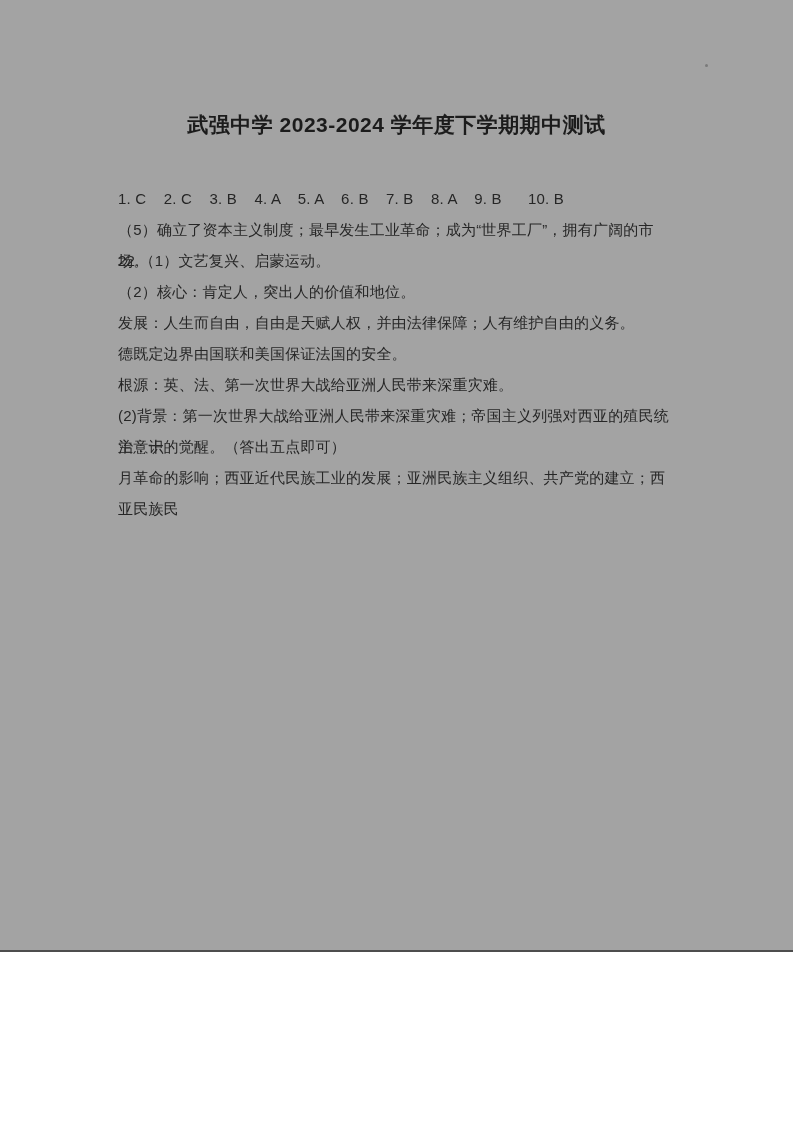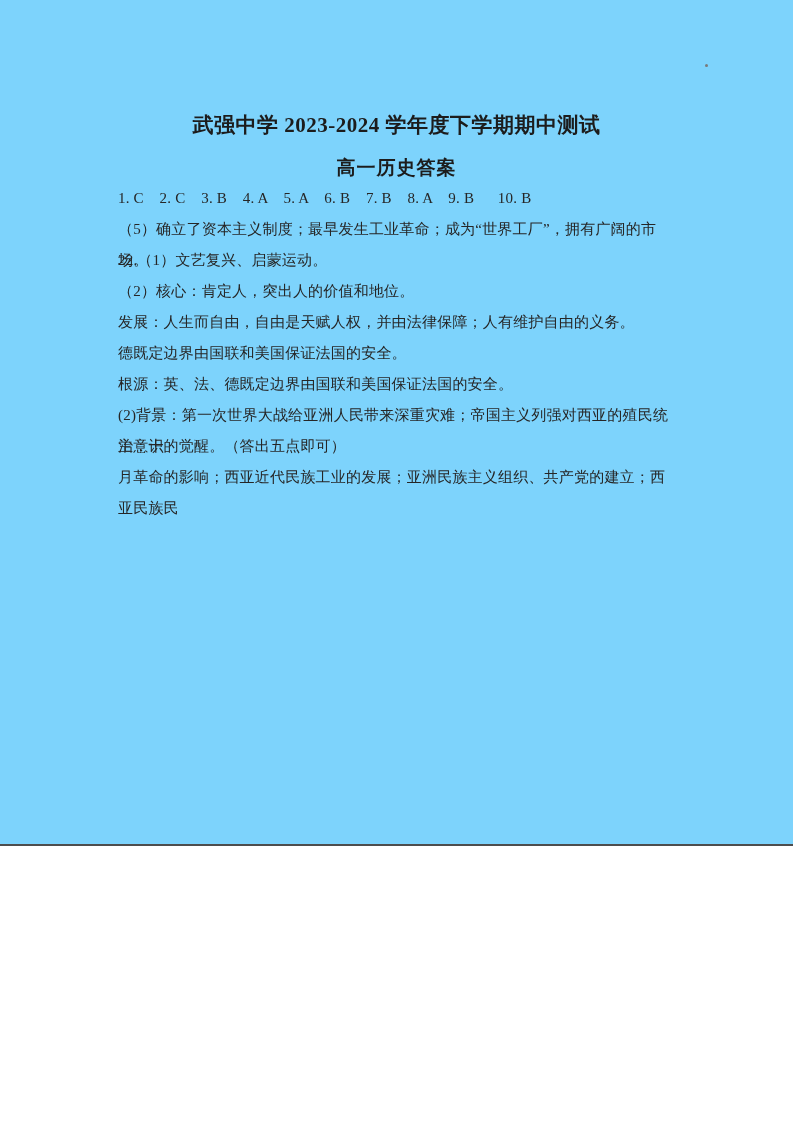--- a/index.html
+++ b/index.html
@@ -3,24 +3,24 @@
 <meta charset="utf-8">
 <style>
   html, body {
     margin: 0;
     padding: 0;
     background: #ffffff;
   }
   .page {
     position: relative;
     width: 793px;
-    height: 846px;
-    background: #7dd3fc;
+    height: 952px;
+    background: #a3a3a3;
     overflow: hidden;
-    font-family: Liberation Serif, serif;
+    font-family: Liberation Sans, sans-serif;
     color: #242424;
   }
   .doc-title {
     position: absolute;
     top: 97px;
     left: 0;
     width: 100%;
     text-align: center;
     font-size: 21px;
     font-weight: bold;
@@ -83,40 +83,39 @@
 </style>
 </head>
 <body>
 
 <div class="page">
 
   <div class="scan-artifact-dot"></div>
 
   <h1 class="doc-title">武强中学 2023-2024 学年度下学期期中测试</h1>
 
-  <h2 class="doc-subtitle">高一历史答案</h2>
 
   <div class="body-block">
 
       <div class="answer-line">1. C    2. C    3. B    4. A    5. A    6. B    7. B    8. A    9. B      10. B</div>
 
 
 
       <div class="answer-line">（5）确立了资本主义制度；最早发生工业革命；成为“世界工厂”，拥有广阔的市场。</div>
 
       <div class="answer-line">22.（1）文艺复兴、启蒙运动。</div>
 
       <div class="answer-line">（2）核心：肯定人，突出人的价值和地位。</div>
 
       <div class="answer-line">发展：人生而自由，自由是天赋人权，并由法律保障；人有维护自由的义务。</div>
 
 
       <div class="answer-line">德既定边界由国联和美国保证法国的安全。</div>
 
-      <div class="answer-line">根源：英、法、德既定边界由国联和美国保证法国的安全。</div>
+      <div class="answer-line">根源：英、法、第一次世界大战给亚洲人民带来深重灾难。</div>
 
       <div class="answer-line">(2)背景：第一次世界大战给亚洲人民带来深重灾难；帝国主义列强对西亚的殖民统治；十</div>
 
       <div class="answer-line">主意识的觉醒。（答出五点即可）</div>
 
       <div class="answer-line">月革命的影响；西亚近代民族工业的发展；亚洲民族主义组织、共产党的建立；西亚民族民</div>
     </div>
 
   <div class="footer">答案第 1页，共 1页</div>
 

